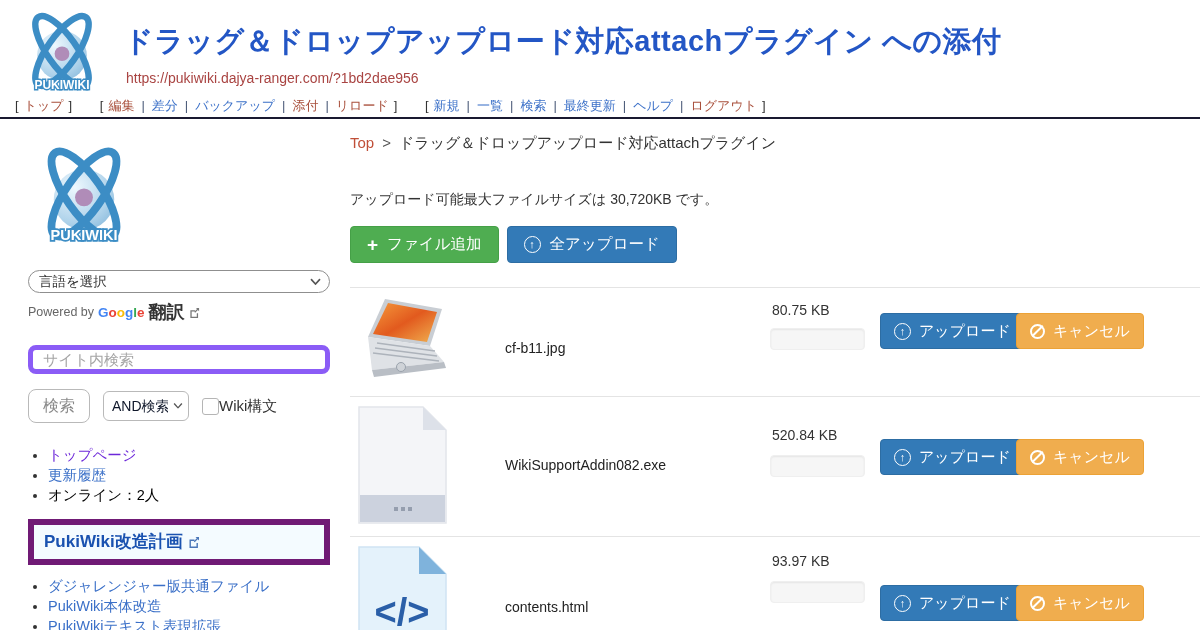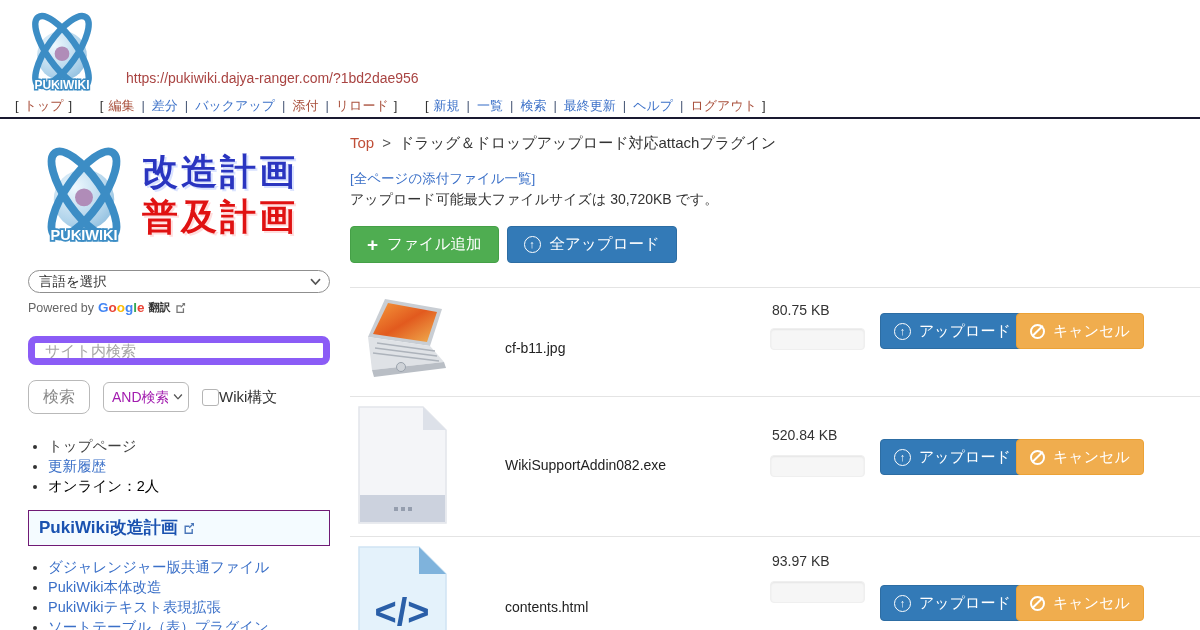--- a/index.html
+++ b/index.html
@@ -31,45 +31,45 @@
 
   .selwrap { position:relative; }
   .lang-select { width:100%; height:23px; border:1px solid #8f8f8f; border-radius:12px;
       font-size:13.5px; color:#333; padding:0 26px 0 10px; background:#fff; appearance:none;
       -webkit-appearance:none; font-family:inherit; }
   .selwrap .chev { position:absolute; right:9px; top:50%; transform:translateY(-55%); pointer-events:none; }
 
   .powered { margin-top:7px; font-size:12.5px; color:#666; display:flex; align-items:center; gap:4px; }
   .gletters span { font-size:13.5px; font-weight:700; }
   .g-b { color:#4285F4; } .g-r { color:#EA4335; } .g-y { color:#FBBC05; } .g-g { color:#34A853; }
-  .trans-label { color:#333; font-size:11px; font-weight:700; }
-
-  .site-search { margin-top:21px; width:100%; height:29px; border:7px solid #8b5cf6; border-radius:8px;
+  .trans-label { color:#333; font-size:18px; font-weight:700; }
+
+  .site-search { margin-top:21px; width:100%; height:29px; border:5px solid #8b5cf6; border-radius:8px;
       padding:0 10px; font-size:15px; color:#15803d; font-family:inherit; }
   .site-search::placeholder { color:#a5a5a5; }
 
   .controls { margin-top:15px; display:flex; align-items:center; gap:13px; }
   .search-btn { width:62px; height:34px; border:1px solid #b9b9b9; border-radius:8px; background:#fff;
       color:#8a8a8a; font-size:16px; font-family:inherit; cursor:pointer; }
   .and-wrap { position:relative; }
   .and-select { width:86px; height:30px; border:1px solid #b9b9b9; border-radius:6px; background:#fff;
-      font-size:14px; color:#a21caf; padding:0 20px 0 8px; appearance:none; -webkit-appearance:none; font-family:inherit; }
+      font-size:14px; color:#0f172a; padding:0 20px 0 8px; appearance:none; -webkit-appearance:none; font-family:inherit; }
   .and-wrap .chev { position:absolute; right:6px; top:50%; transform:translateY(-55%); pointer-events:none; }
   .wiki-check { width:17px; height:17px; border:1px solid #b5b5b5; border-radius:3px; background:#fff; display:inline-block; cursor:pointer; }
   .wiki-label { font-size:15px; color:#333; margin-left:0; }
   .chk-row { display:flex; align-items:center; }
 
   .side-list { margin-top:23px; padding-left:20px; font-size:14.5px; line-height:19px; }
   .side-list li { margin:0 0 1px 0; }
   .side-list.second { margin-top:12px; }
   .lnk-blue { color:#3b70c8; text-decoration:none; cursor:pointer; overflow-wrap:anywhere; }
-  .lnk-red  { color:#404040; text-decoration:none; cursor:pointer; overflow-wrap:anywhere; }
+  .lnk-red  { color:#6d28d9; text-decoration:none; cursor:pointer; overflow-wrap:anywhere; }
   .lnk-plain{ color:#000000; }
 
-  .section-box { margin-top:14px; border:1px solid #701a75; background:#f4fbff; padding:5px 10px 6px;
+  .section-box { margin-top:14px; border:6px solid #701a75; background:#f4fbff; padding:5px 10px 6px;
       font-size:17px; font-weight:700; color:#1a52b0; display:flex; align-items:center; gap:5px; }
 
   .ext-icon { display:inline-block; }
 
   
   .main { position:absolute; left:350px; top:130px; width:850px; height:500px; }
   .breadcrumb { position:absolute; left:0; top:4px; font-size:15px; color:#333; }
   .crumb-home { color:#c04f38; text-decoration:none; cursor:pointer; }
   .crumb-sep { color:#555; margin:0 8px; }
   .attach-link { position:absolute; left:0; top:40px; font-size:13.5px; color:#3b70c8; text-decoration:none; cursor:pointer; }
@@ -115,20 +115,21 @@
     </defs>
     <circle cx="50" cy="55" r="27" fill="url(#sph1)"></circle>
     <g fill="none" stroke="#3c8dc5" stroke-width="7">
       <ellipse cx="50" cy="50" rx="45" ry="16" transform="rotate(55 50 50)"></ellipse>
       <ellipse cx="50" cy="50" rx="45" ry="16" transform="rotate(-55 50 50)"></ellipse>
     </g>
     <circle cx="50" cy="53" r="8" fill="#b08cb8"></circle>
     <text x="50" y="91" text-anchor="middle" font-size="13" font-weight="bold" fill="#ffffff" stroke="#3c8dc5" stroke-width="3" paint-order="stroke">PUKIWIKI</text>
   </svg>
 
+  <div class="page-title">ドラッグ＆ドロップアップロード対応attachプラグイン への添付</div>
   <div class="page-url">https://pukiwiki.dajya-ranger.com/?1bd2dae956</div>
 
   <div class="navbar">
     <span class="grp"><span class="br">[</span><span class="nav-red">トップ</span><span class="br">]</span></span>
     <span class="grp"><span class="br">[</span><span class="nav-red">編集</span><span class="sep">|</span><span class="nav-blue">差分</span><span class="sep">|</span><span class="nav-blue">バックアップ</span><span class="sep">|</span><span class="nav-red">添付</span><span class="sep">|</span><span class="nav-red">リロード</span><span class="br">]</span></span>
     <span class="grp"><span class="br">[</span><span class="nav-blue">新規</span><span class="sep">|</span><span class="nav-blue">一覧</span><span class="sep">|</span><span class="nav-blue">検索</span><span class="sep">|</span><span class="nav-blue">最終更新</span><span class="sep">|</span><span class="nav-blue">ヘルプ</span><span class="sep">|</span><span class="nav-red">ログアウト</span><span class="br">]</span></span>
   </div>
   <div class="nav-darkline"></div>
 
   <div class="sidebar">
@@ -143,24 +144,20 @@
           </radialGradient>
         </defs>
         <circle cx="50" cy="55" r="27" fill="url(#sph2)"></circle>
         <g fill="none" stroke="#3c8dc5" stroke-width="7">
           <ellipse cx="50" cy="50" rx="45" ry="16" transform="rotate(55 50 50)"></ellipse>
           <ellipse cx="50" cy="50" rx="45" ry="16" transform="rotate(-55 50 50)"></ellipse>
         </g>
         <circle cx="50" cy="53" r="8" fill="#b08cb8"></circle>
         <text x="50" y="91" text-anchor="middle" font-size="13" font-weight="bold" fill="#ffffff" stroke="#3c8dc5" stroke-width="3" paint-order="stroke">PUKIWIKI</text>
       </svg>
-      <div class="banner-text">
-        <div class="banner-line1">改造計画</div>
-        <div class="banner-line2">普及計画</div>
-      </div>
     </div>
 
     <div class="selwrap">
       <select class="lang-select">
         <option>言語を選択</option>
       </select>
       <svg class="chev" width="11" height="7" viewBox="0 0 11 7">
         <polyline points="1,1 5.5,6 10,1" fill="none" stroke="#555" stroke-width="1.6"></polyline>
       </svg>
     </div>
@@ -215,21 +212,20 @@
 
     </ul>
   </div>
 
   <div class="main">
 
     <div class="breadcrumb">
       <span class="crumb-home">Top</span><span class="crumb-sep">&gt;</span><span>ドラッグ＆ドロップアップロード対応attachプラグイン</span>
     </div>
 
-    <span class="attach-link">[全ページの添付ファイル一覧]</span>
     <div class="max-note">アップロード可能最大ファイルサイズは 30,720KB です。</div>
 
     <div class="btnrow">
       <button class="btn btn-green">
         <span class="icon-plus">+</span>
         <span>ファイル追加</span>
       </button>
       <button class="btn btn-blue">
         <span class="icon-circ-up">↑</span>
         <span>全アップロード</span>

